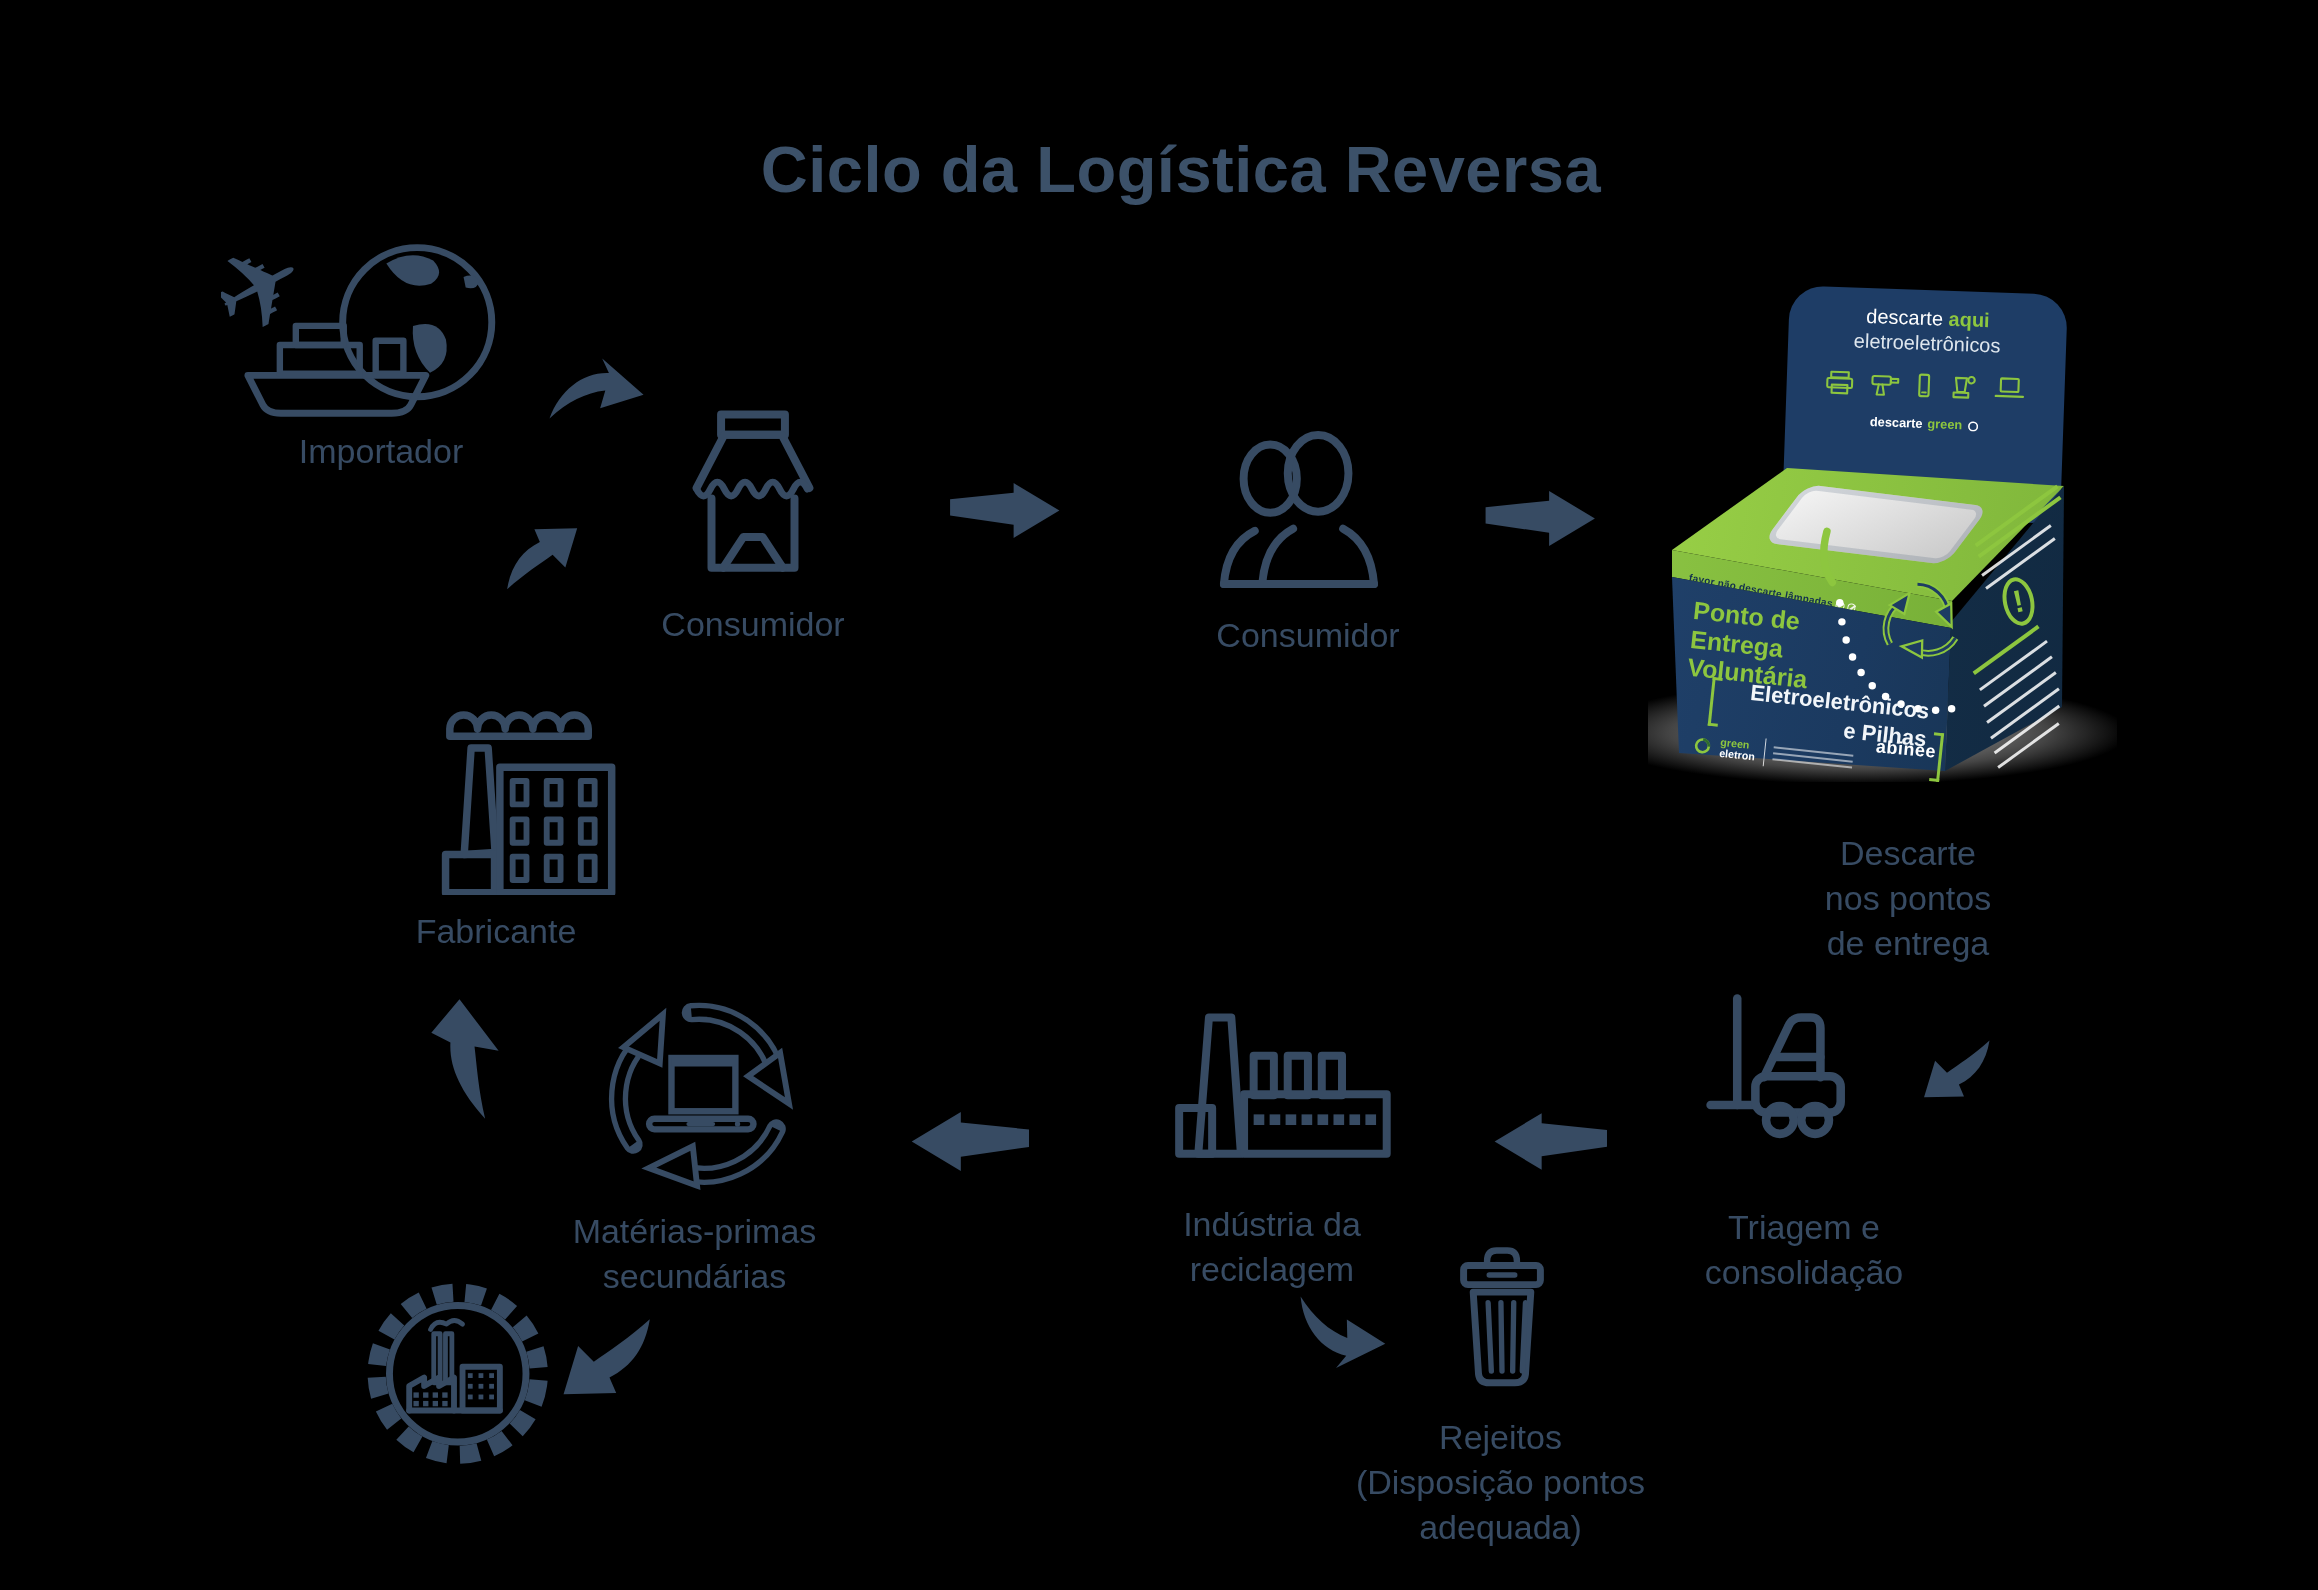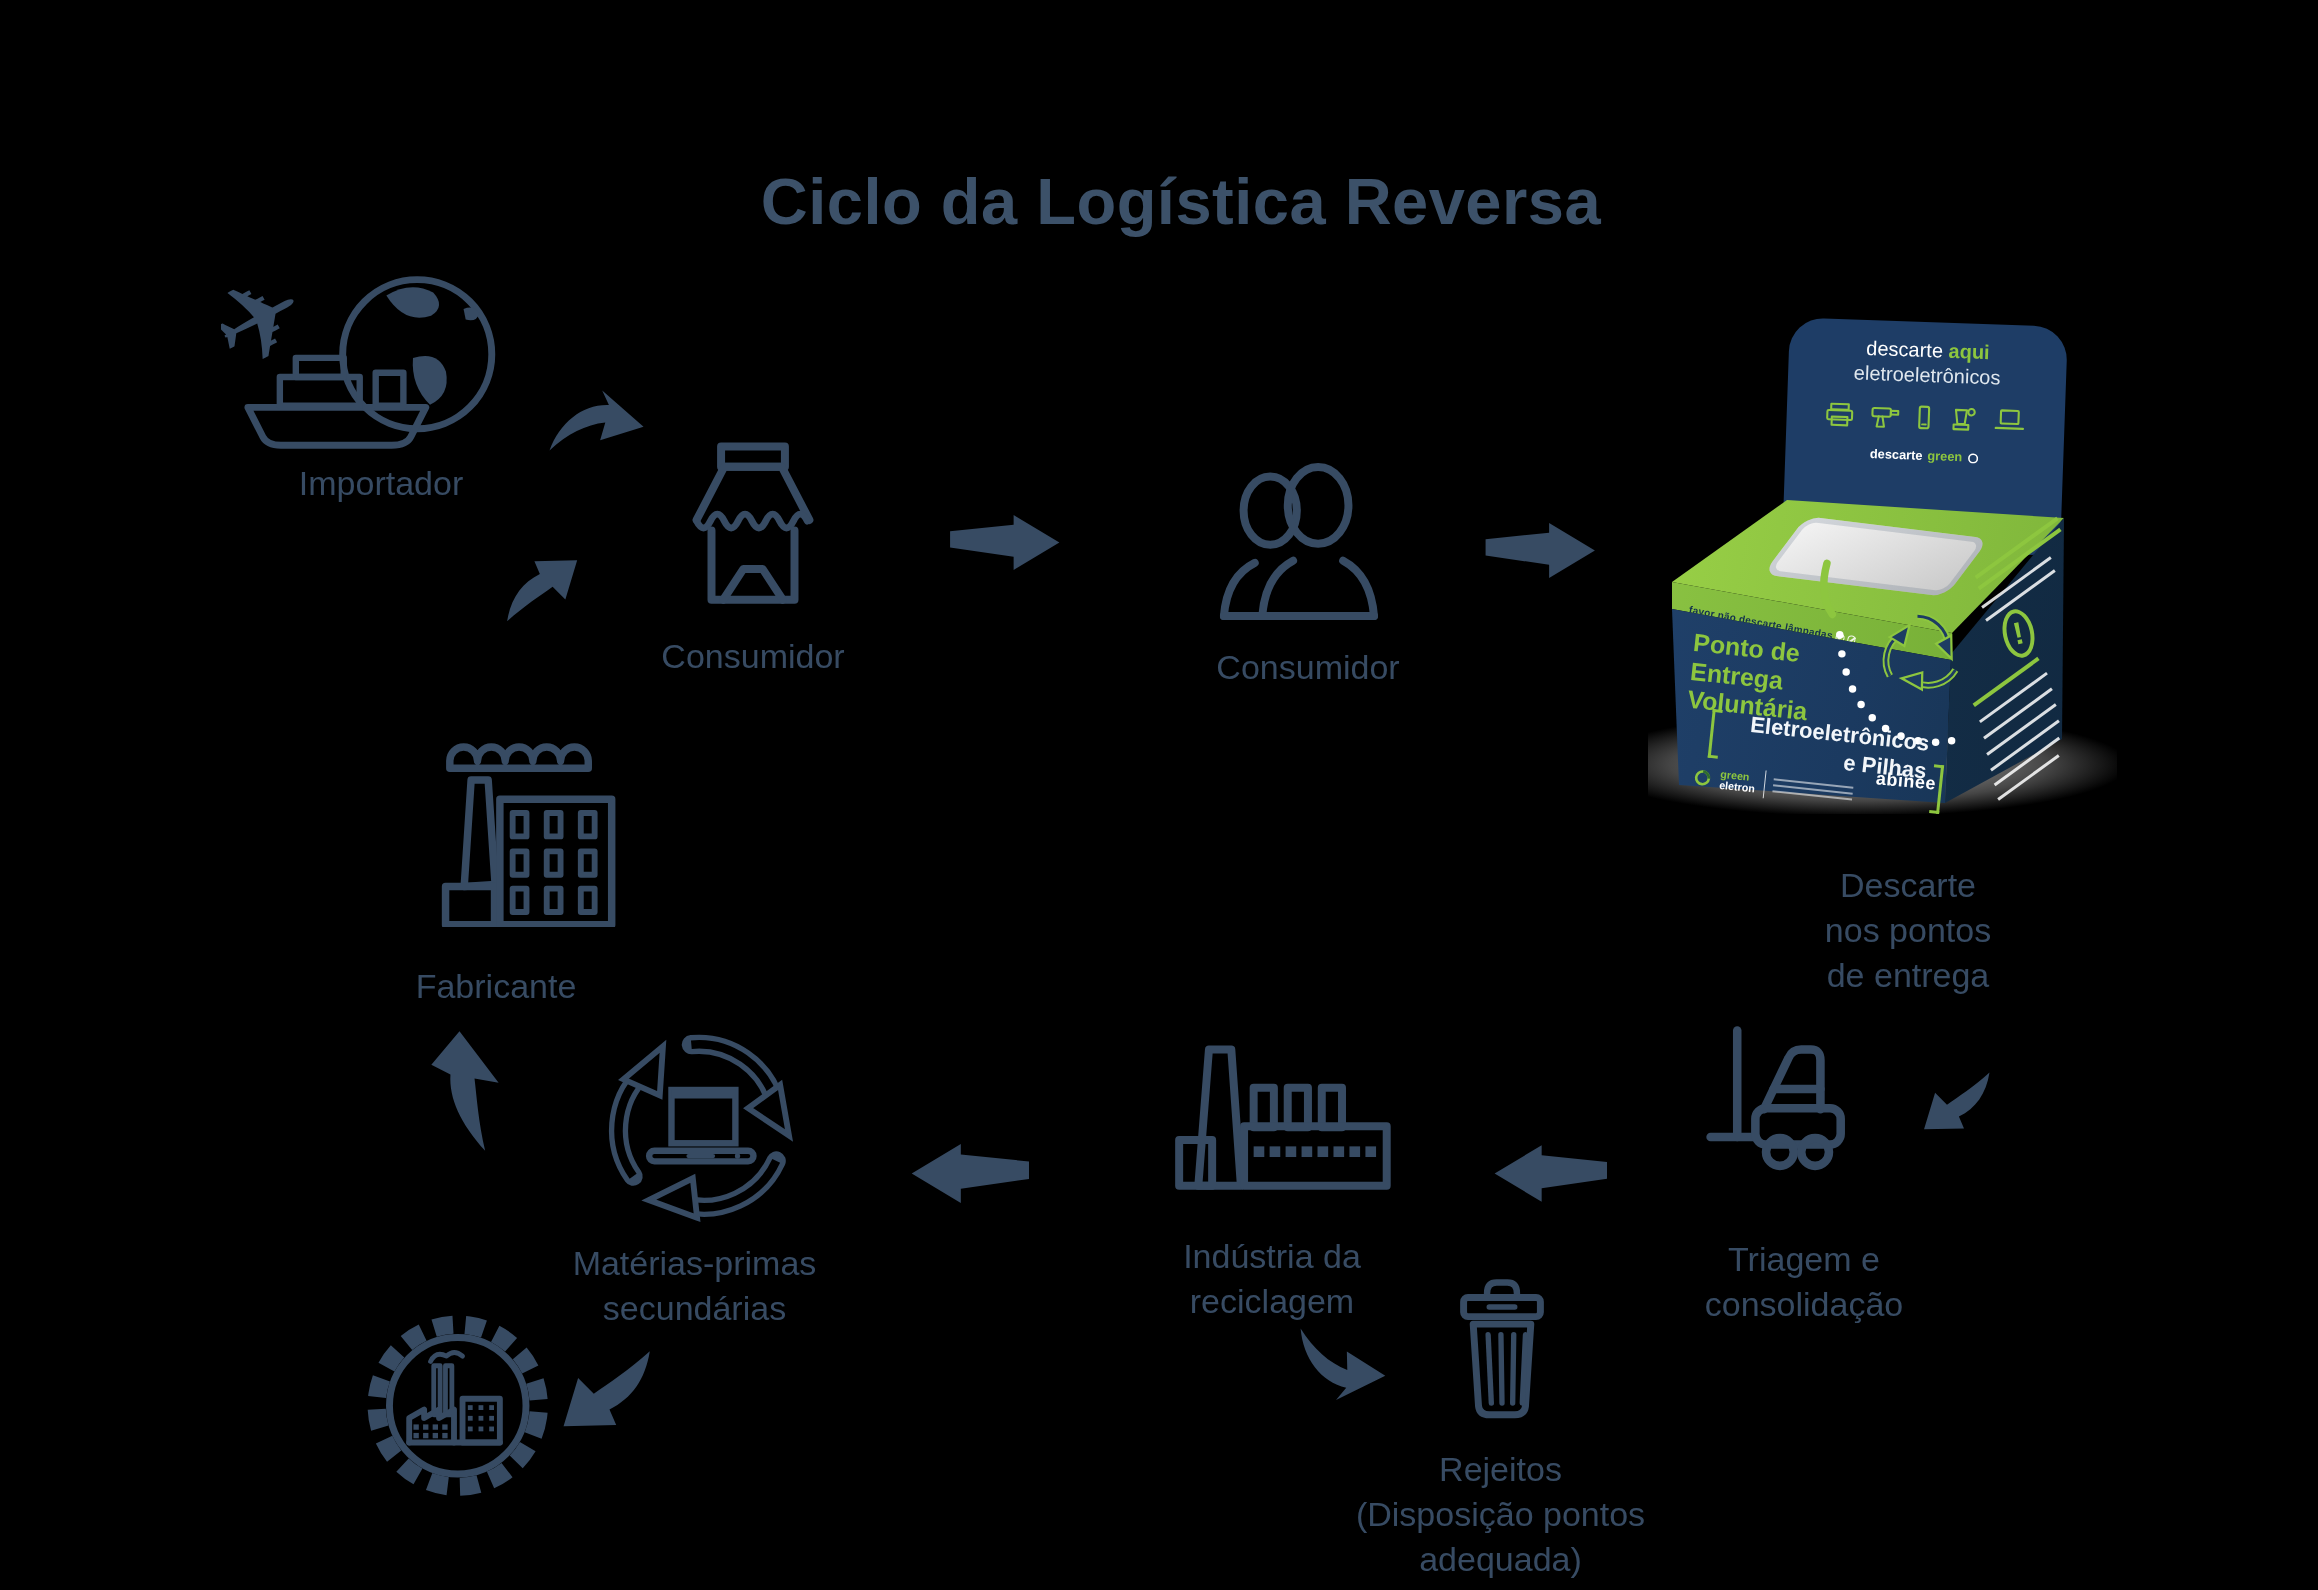--- a/index.html
+++ b/index.html
@@ -1,18 +1,18 @@
 <!DOCTYPE html>
 <html style="font-size:8.5px"><head>
 <meta charset="utf-8">
 <style>
   * { box-sizing: border-box; margin: 0; padding: 0; }
   html,body { width: 2319px; height: 1590px; background:#000; overflow:hidden;
               font-family:"Liberation Sans", sans-serif; }
-  #stage { position:absolute; inset:0; background:#000;margin-top:32px; }
+  #stage { position:absolute; inset:0; background:#000; }
 
   .title { position:absolute; left:680px; top:134px; width:1002px;
            font:700 65px/1.1 "Liberation Sans",sans-serif; color:#3c5169;
            text-align:center; letter-spacing:0.5px; }
 
   .lbl { position:absolute; color:#374b63; white-space:pre-line; text-align:center;
          font:400 34px/1.32 "Liberation Sans",sans-serif; }
 
   .icon, .arr { position:absolute; }
   .arr svg polygon, .arr svg path { fill:#374b63; }
@@ -314,21 +314,21 @@
 de entrega</div>
   <div class="lbl" style="left:1644px;top:1205px;width:320px">Triagem e
 consolidação</div>
   <div class="lbl" style="left:1112px;top:1202px;width:320px">Indústria da
 reciclagem</div>
   <div class="lbl" style="left:1314px;top:1415px;width:373px">Rejeitos
 (Disposição pontos
 adequada)</div>
   <div class="lbl" style="left:508px;top:1209px;width:373px">Matérias-primas
 secundárias</div>
-  <div class="lbl" style="left:336px;top:932px;width:320px">Fabricante</div>
+  <div class="lbl" style="left:336px;top:909px;width:320px">Fabricante</div>
 
   <div id="pev-box">
     <div class="bx" id="box-shadow"></div>
 
     <div class="bx" id="box-header">
       <div class="hdr-l1">
         <span>descarte </span><b>aqui</b>
       </div>
       <div class="hdr-l2">eletroeletrônicos</div>
       <div class="hdr-icons">

